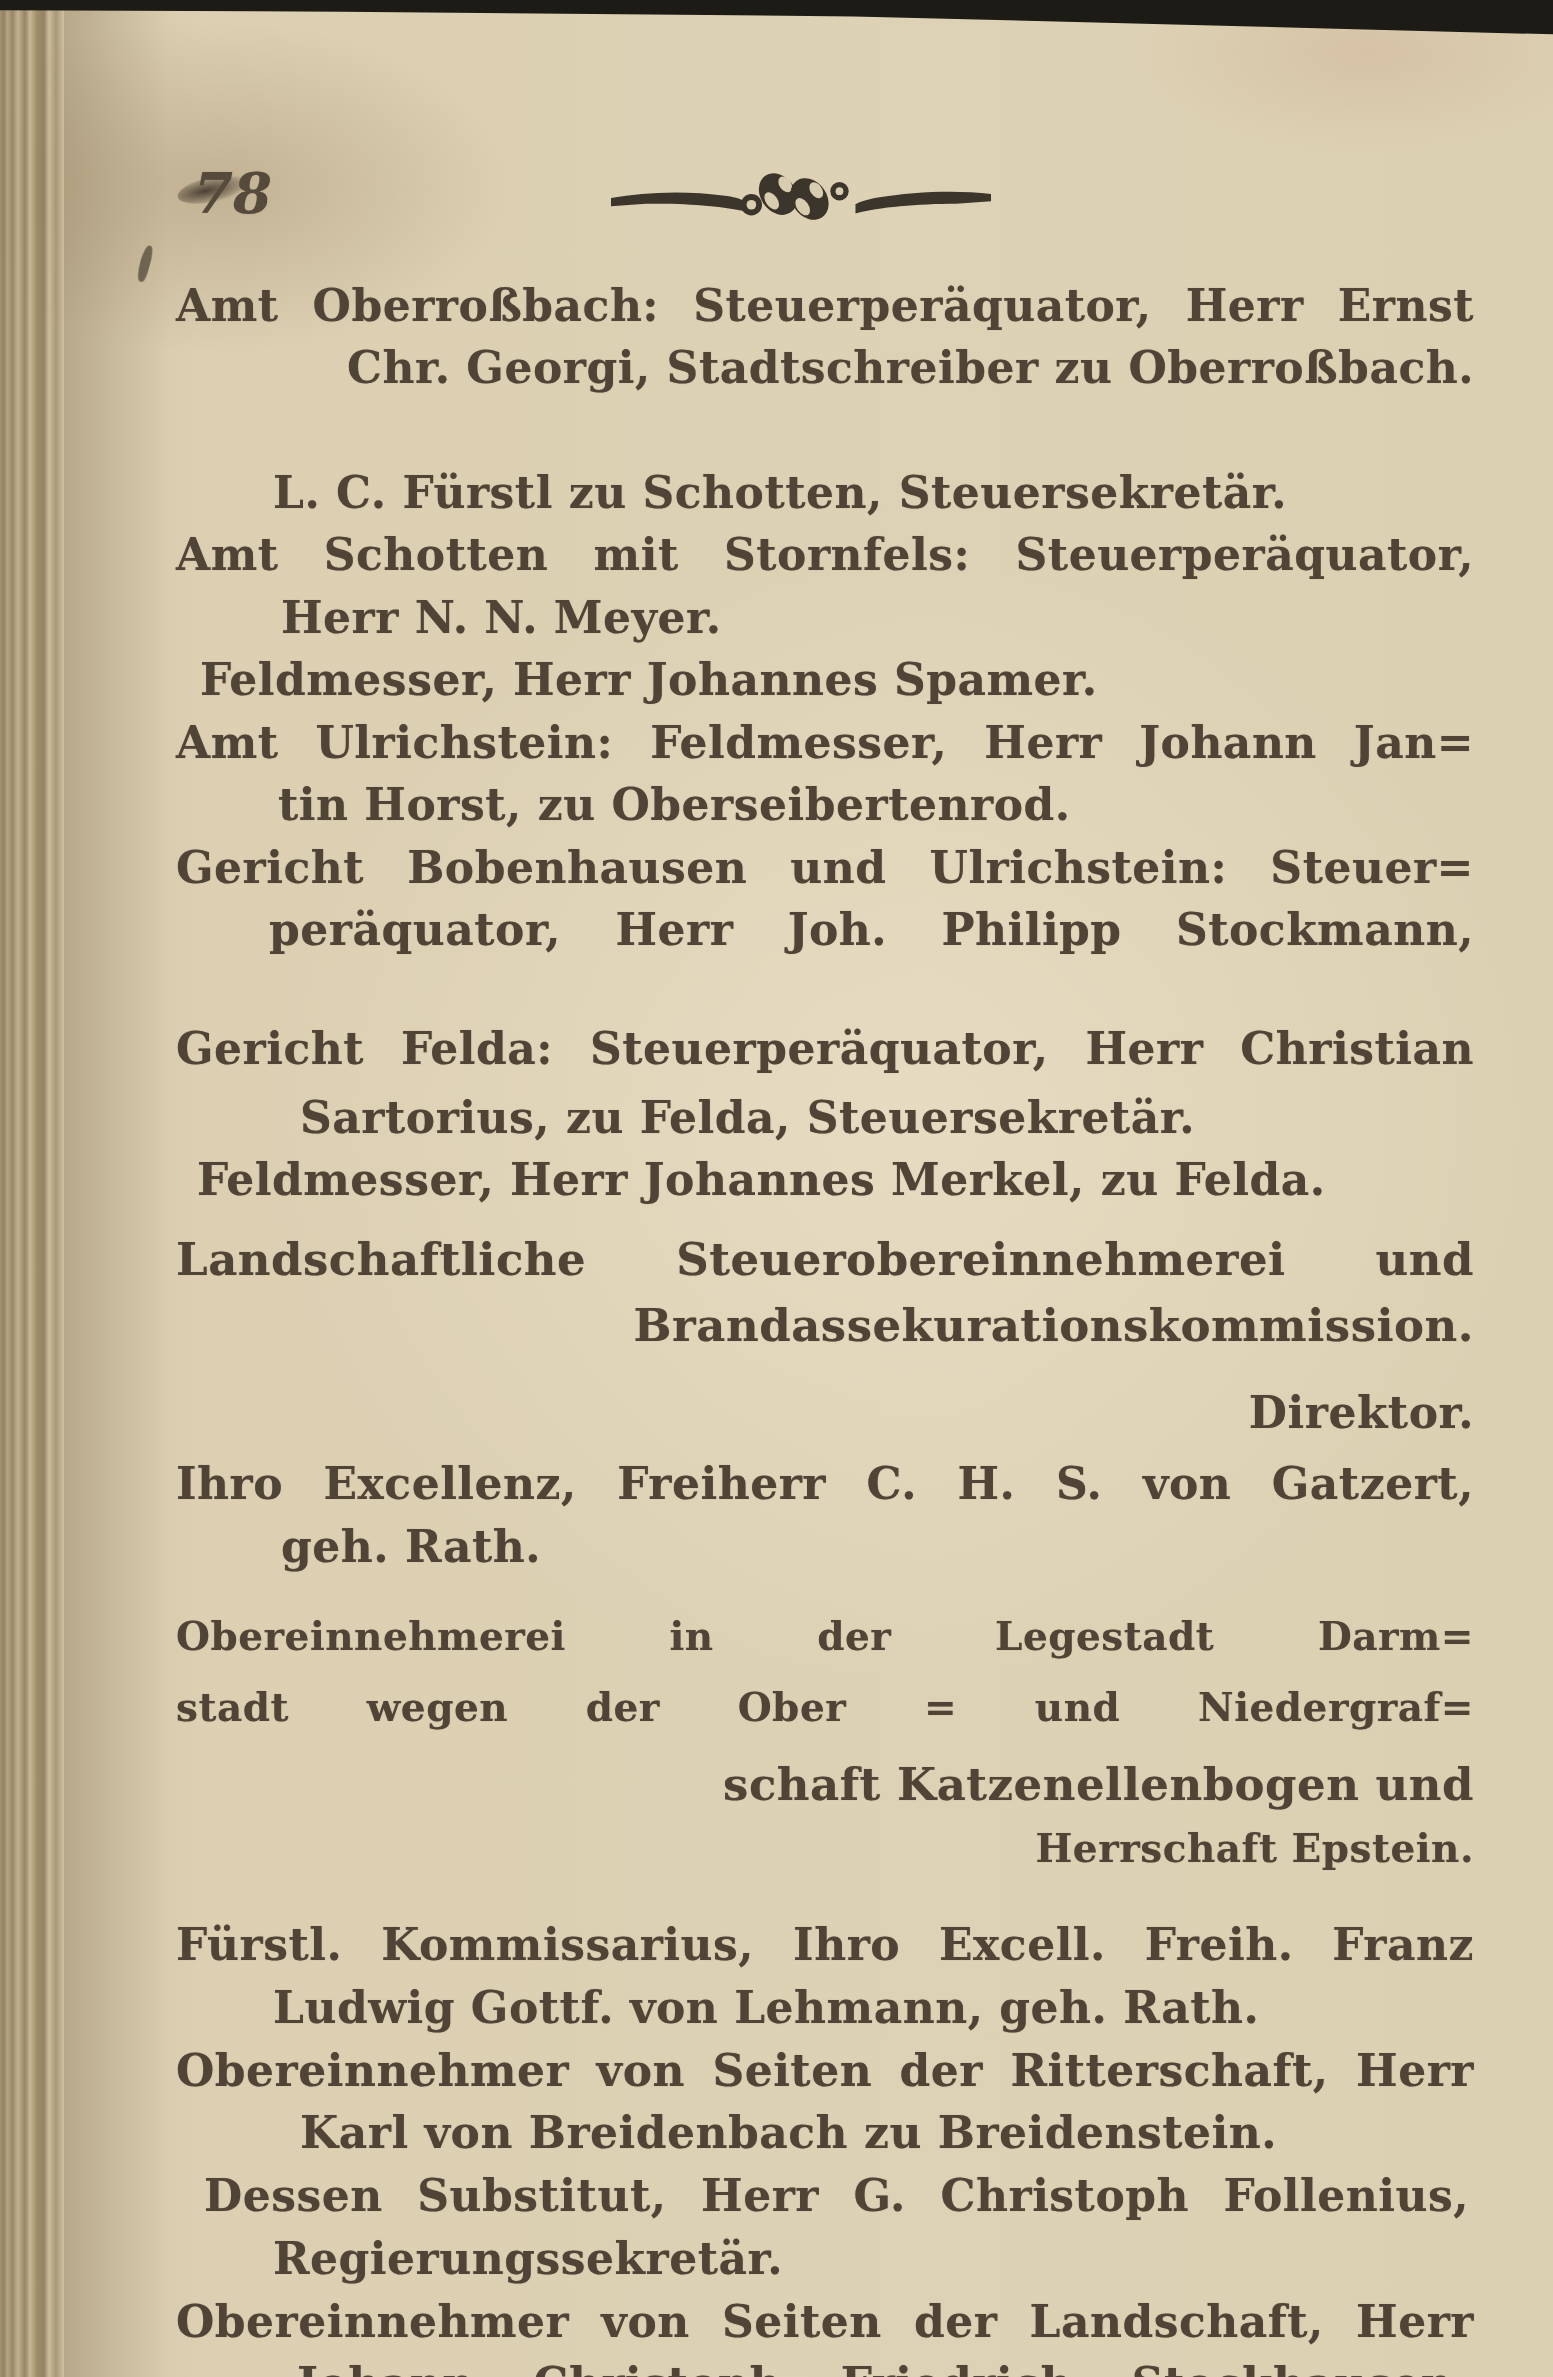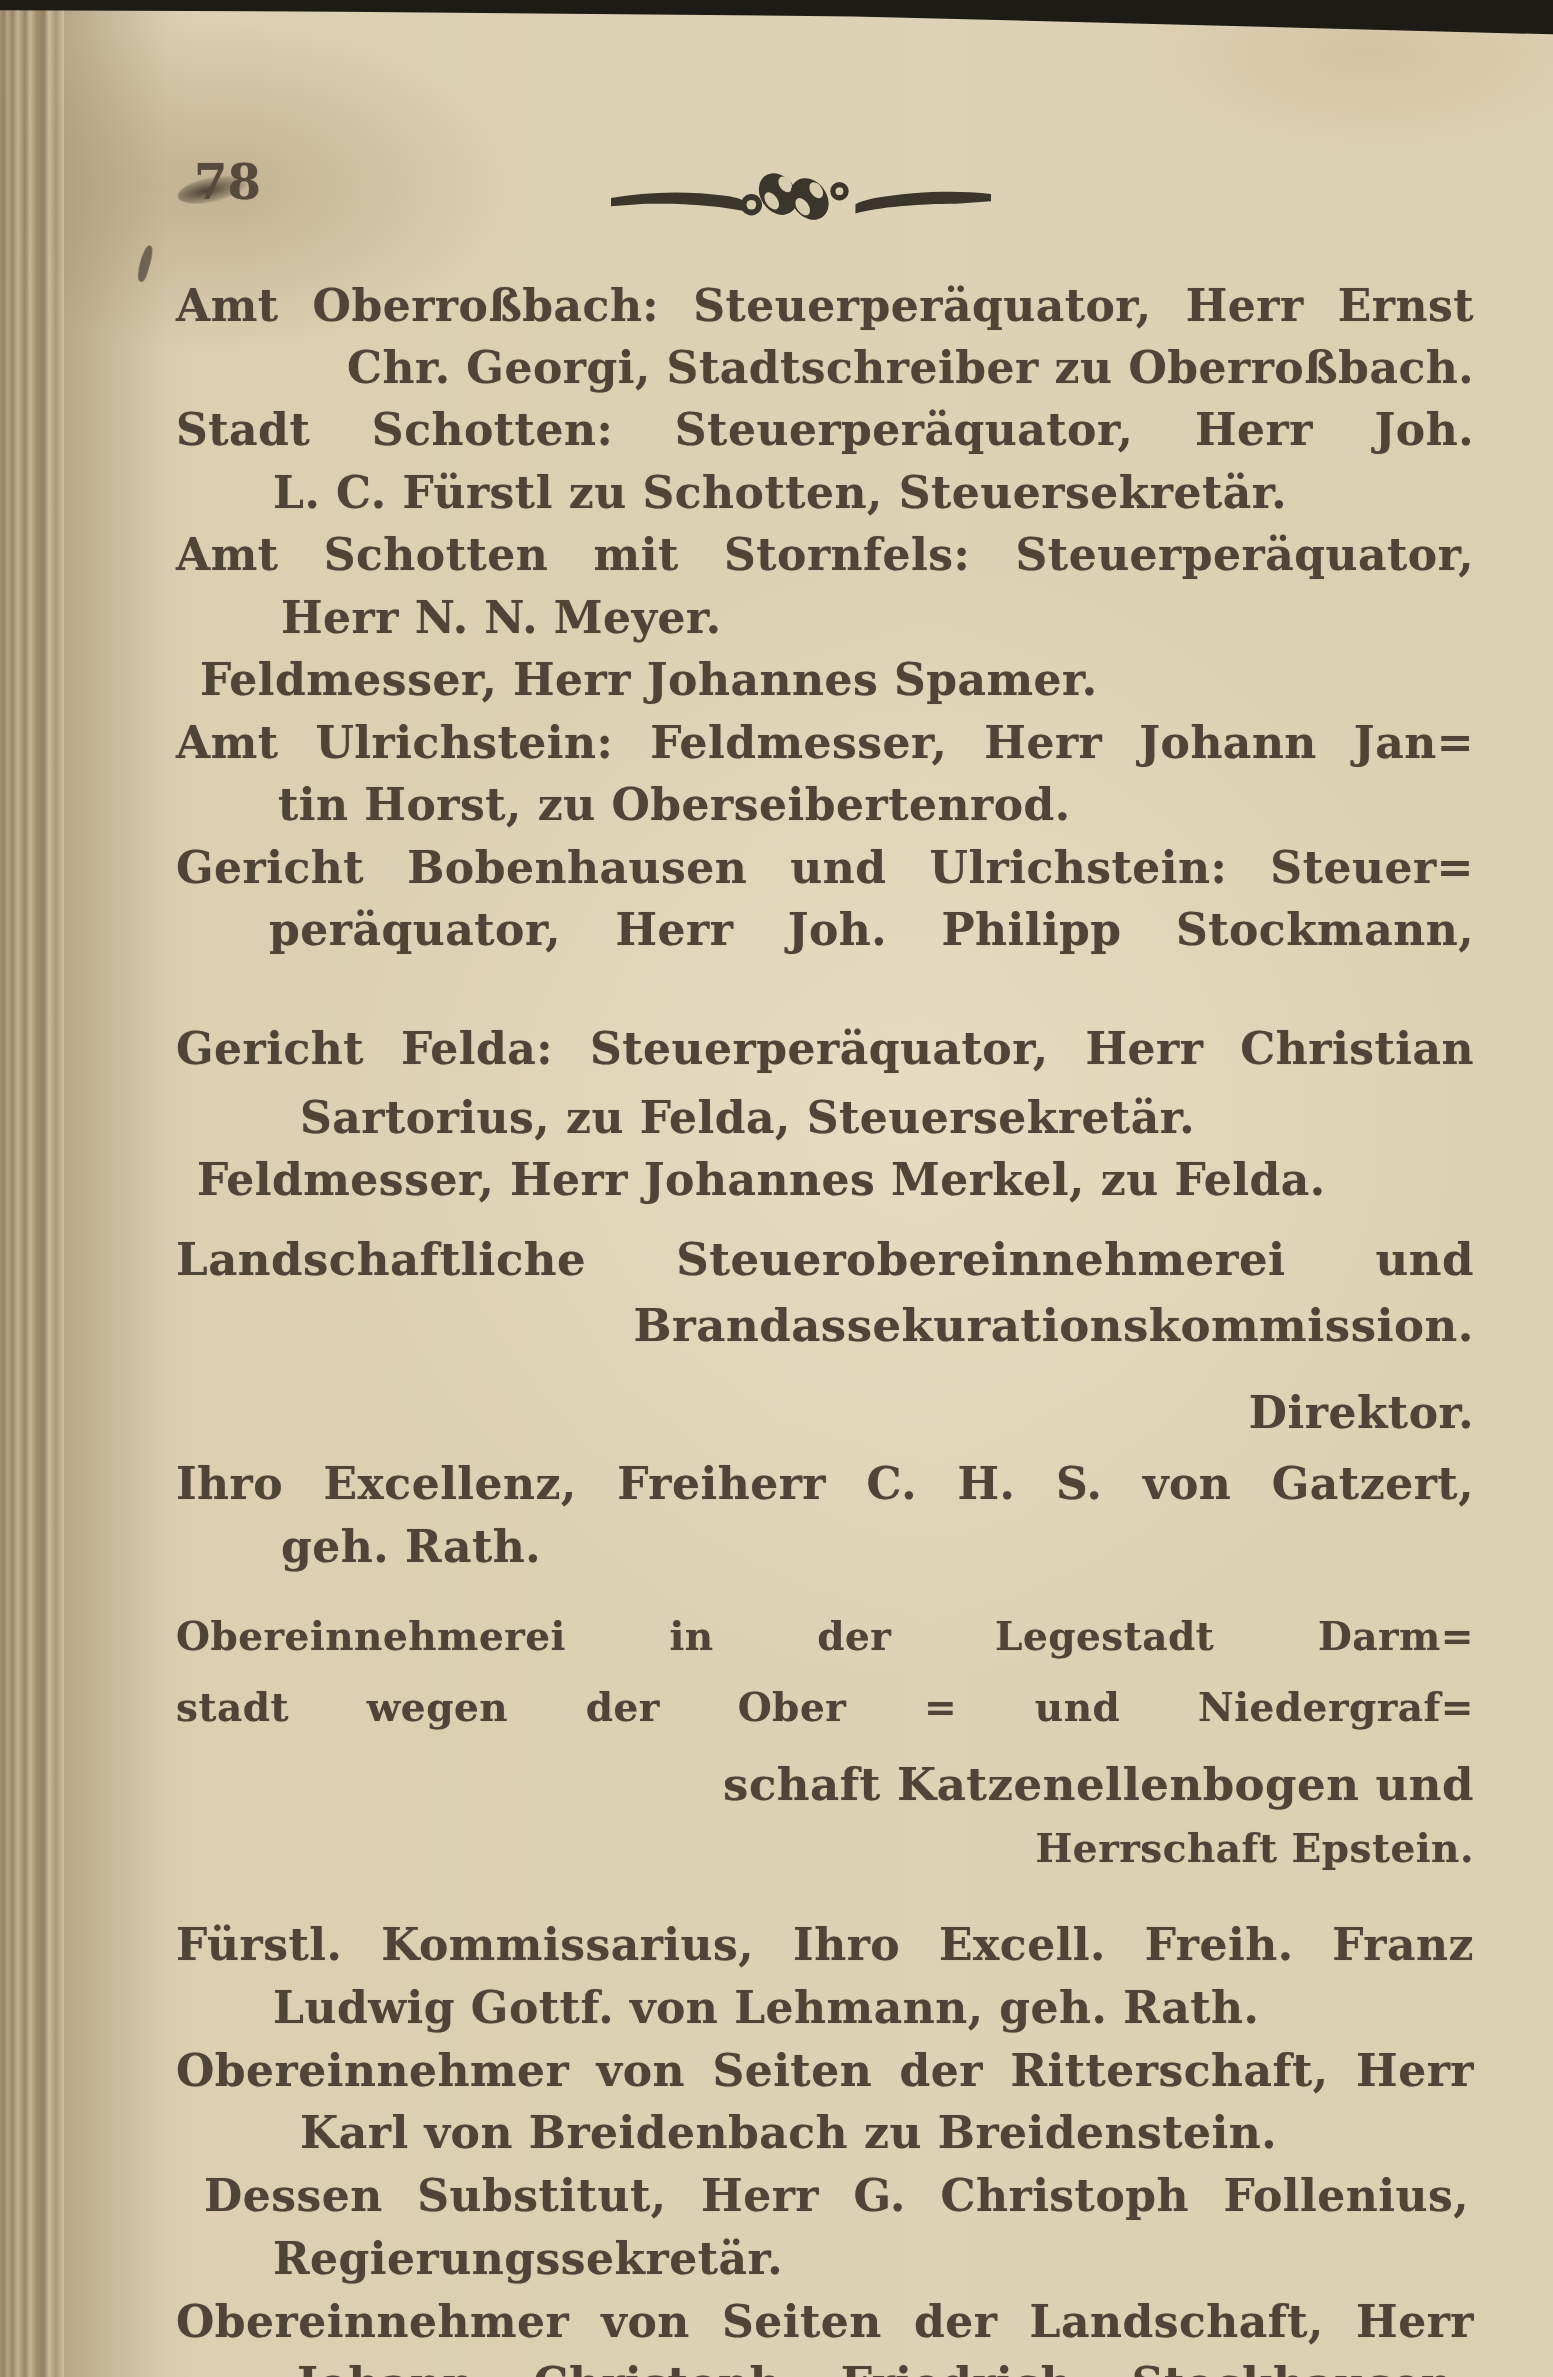--- a/index.html
+++ b/index.html
@@ -43,22 +43,22 @@
     font-size:44px;line-height:1.12;
     letter-spacing:0.5px;
     color:#4f4436;
     white-space:nowrap;
     text-shadow:0 0 1px rgba(79,68,54,.38);
   }
   .j{white-space:normal;text-align:justify;text-align-last:justify;}
   .ctr{white-space:normal;text-align:right;}
   .h1{font-size:45px;}
   .h2{font-size:39px;line-height:1.1;}
-  .pageno{position:absolute;left:194px;top:154px;font-weight:700;font-size:48px;color:#554a3b;
-    font-family:"DejaVu Serif","Liberation Serif",serif;text-shadow:0 0 1px rgba(79,68,54,.4);}
+  .pageno{position:absolute;left:194px;top:160px;font-weight:700;font-size:56px;color:#554a3b;
+    font-family:"DejaVu Serif","Liberation Serif",serif;text-shadow:0 0 1px rgba(79,68,54,.4);font-style:italic;}
   
   .smudge{
     position:absolute;left:177px;top:177px;width:71px;height:25px;
     background:radial-gradient(ellipse at 40% 50%, rgba(58,50,38,.88), rgba(58,50,38,.25) 60%, transparent 75%);
     border-radius:50%;transform:rotate(-12deg);filter:blur(0.5px);
   }
   .stray-comma{
     position:absolute;left:140px;top:245px;width:9.5px;height:37px;
     background:#5a4f40;border-radius:60% 60% 40% 70%;
     transform:rotate(16deg);opacity:.8;filter:blur(0.5px);
@@ -93,21 +93,20 @@
         <ellipse cx="396" cy="74" rx="12" ry="20" transform="rotate(-35 396 74)" fill="#d9cdb0"></ellipse>
         <ellipse cx="424" cy="40" rx="12" ry="18" transform="rotate(-35 424 40)" fill="#d9cdb0"></ellipse>
         <circle cx="472" cy="42" r="19"></circle>
           <circle cx="472" cy="42" r="8" fill="#d9cdb0"></circle>
       </g>
     </g>
   </svg>
 
   <div class="ln j" style="left:176px;top:281px;width:1298px">Amt Oberroßbach: Steuerperäquator, Herr Ernst</div>
   <div class="ln j" style="left:347px;top:343px;width:1127px">Chr. Georgi, Stadtschreiber zu Oberroßbach.</div>
-  <div class="ln j" style="left:176px;top:405px;width:1298px">Stadt Schotten: Steuerperäquator, Herr Joh.</div>
   <div class="ln" style="left:273px;top:468px">L. C. Fürstl zu Schotten, Steuersekretär.</div>
   <div class="ln j" style="left:176px;top:530px;width:1298px">Amt Schotten mit Stornfels: Steuerperäquator,</div>
   <div class="ln" style="left:281px;top:593px">Herr N. N. Meyer.</div>
   <div class="ln" style="left:200px;top:655px">Feldmesser, Herr Johannes Spamer.</div>
   <div class="ln j" style="left:176px;top:718px;width:1298px">Amt Ulrichstein: Feldmesser, Herr Johann Jan=</div>
   <div class="ln" style="left:278px;top:780px">tin Horst, zu Oberseibertenrod.</div>
   <div class="ln j" style="left:176px;top:843px;width:1298px">Gericht Bobenhausen und Ulrichstein: Steuer=</div>
   <div class="ln j" style="left:269px;top:905px;width:1205px">peräquator, Herr Joh. Philipp Stockmann,</div>
   <div class="ln j" style="left:176px;top:1024px;width:1298px">Gericht Felda: Steuerperäquator, Herr Christian</div>
   <div class="ln" style="left:300px;top:1093px">Sartorius, zu Felda, Steuersekretär.</div>

